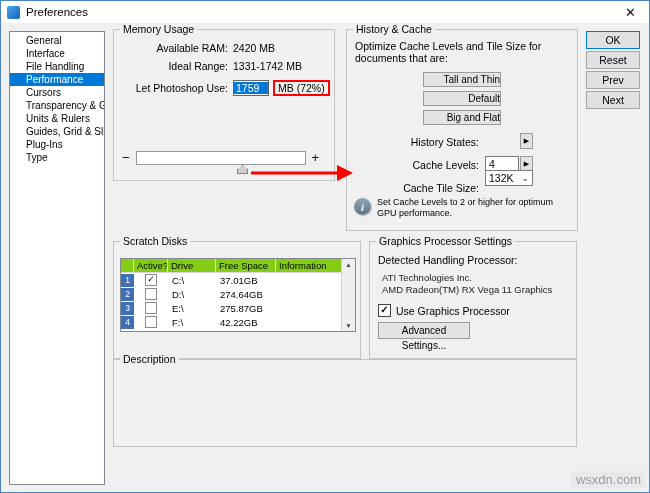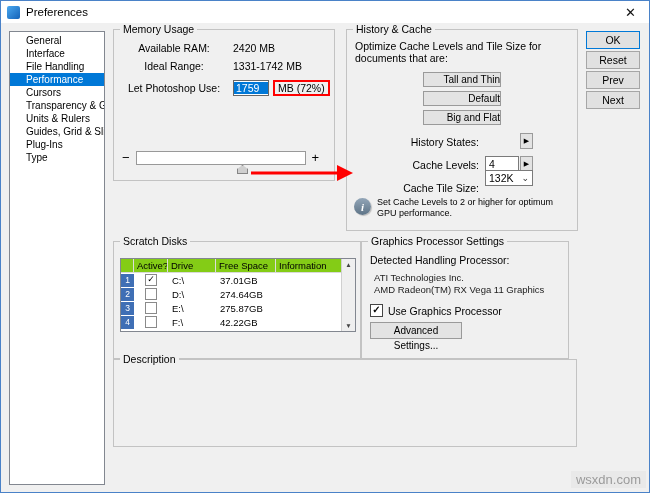--- a/index.html
+++ b/index.html
@@ -18,25 +18,25 @@
   .side-item{height:13px;line-height:13px;padding-left:16px;font-size:10px;
     white-space:nowrap;overflow:hidden;cursor:default;}
   .side-item.selected{background:#0078d7;color:#fff;}
   
   .group{position:absolute;border:1px solid #c3c3c3;box-sizing:border-box;}
   .group-label{position:absolute;top:-7px;left:6px;background:#f0f0f0;padding:0 3px;
     font-size:10.5px;line-height:12px;white-space:nowrap;}
   #mem{left:112px;top:28px;width:222px;height:152px;}
   #hist{left:345px;top:28px;width:232px;height:202px;}
   #scratch{left:112px;top:240px;width:248px;height:118px;}
-  #gpu{left:360px;top:240px;width:208px;height:118px;}
+  #gpu{left:368px;top:240px;width:208px;height:118px;}
   #desc{left:112px;top:358px;width:464px;height:88px;}
   
   .mrow{position:absolute;left:6px;display:flex;align-items:center;font-size:10.5px;}
-  .mlabel{width:108px;text-align:center;margin-right:5px;white-space:nowrap;}
+  .mlabel{width:108px;text-align:right;margin-right:5px;white-space:nowrap;}
   .mini-input{width:36px;height:16px;background:#fff;border:1px solid #666;
     box-sizing:border-box;display:flex;align-items:center;}
   .sel-text{background:#0078d7;color:#fff;width:100%;padding:0 2px;font-size:10.5px;}
   .red-box{border:2px solid #f00;padding:0 3px;margin-left:4px;white-space:nowrap;}
   .slider-row{position:absolute;left:8px;top:120px;display:flex;align-items:center;}
   .slider-end{font-size:13px;cursor:pointer;}
   .slider-track{position:relative;width:168px;height:12px;border:1px solid #999;
     background:#fff;margin:0 6px;box-sizing:content-box;}
   .slider-fill{height:100%;background:#1473e6;}
   .slider-thumb{position:absolute;left:123px;top:135px;width:9px;height:7px;background:#cfcfcf;

